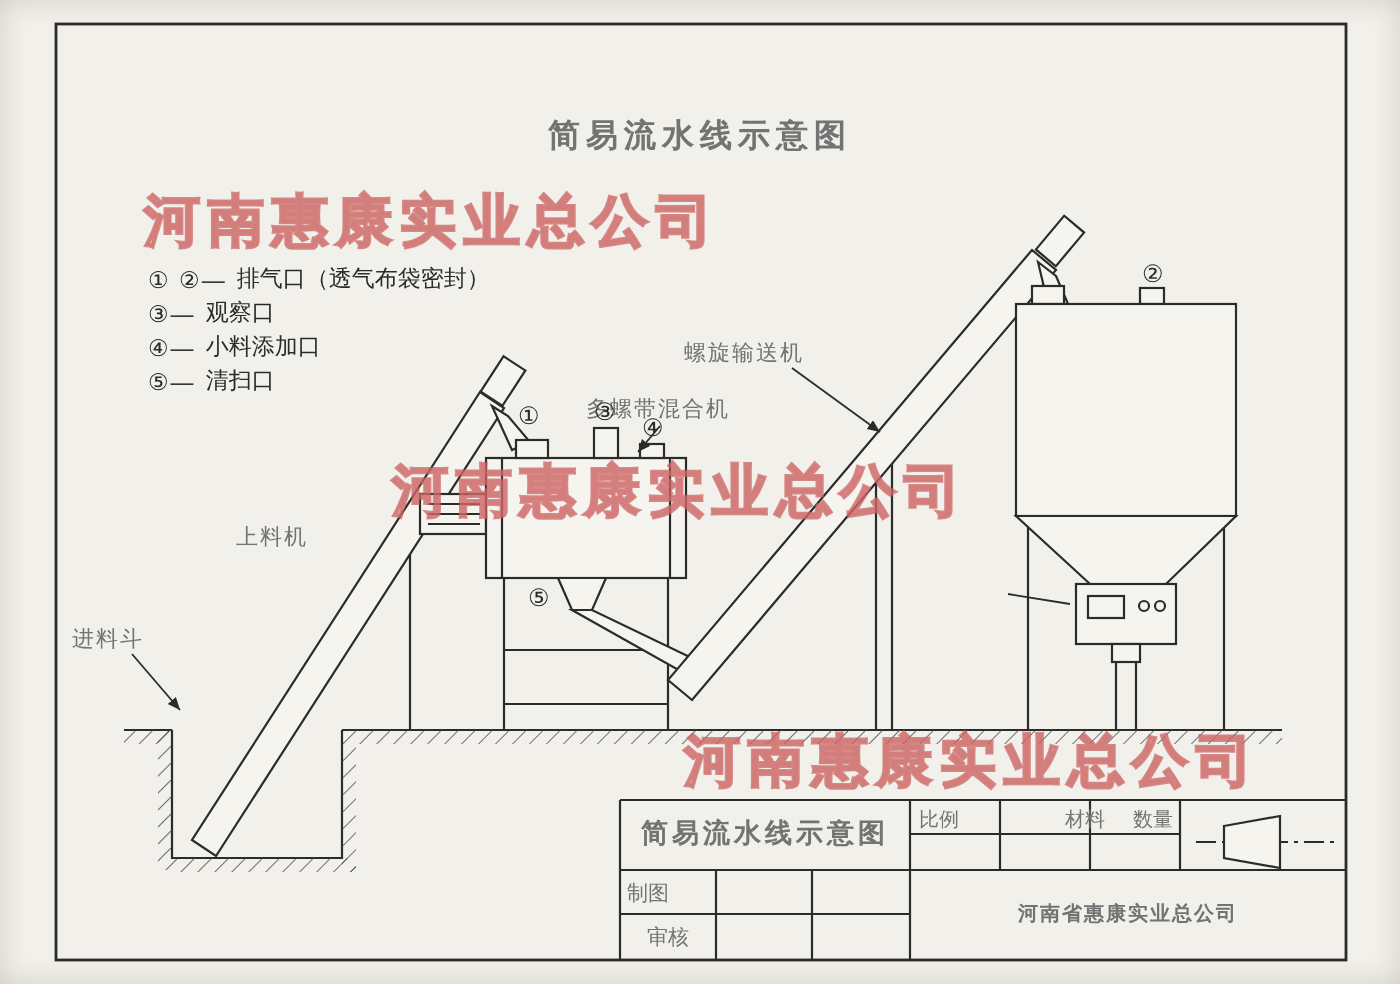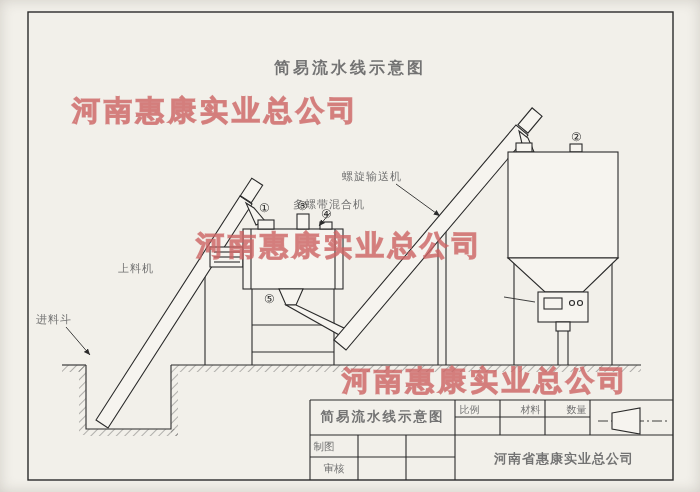--- a/index.html
+++ b/index.html
@@ -15,21 +15,21 @@
   .legend { position:absolute; left:74px; top:131px; color:#2b2b2b; font-size:11.5px; }
   .legend .lrow { height:17px; display:flex; align-items:center; }
   .legend .lm { margin-right:5px; letter-spacing:1px; }
   .dlabel { font-size:11px; letter-spacing:1px; }
   .marker { position:absolute; font-size:12px; color:#2b2b2b; }
   .wm { position:absolute; font-size:28px; font-weight:bold; letter-spacing:4px;
         white-space:nowrap; color:rgba(231,148,148,0.40);
         -webkit-text-stroke:1.2px rgba(201,92,92,0.70); pointer-events:none; z-index:5; }
   .tb { font-size:10px; text-align:center; }
   .tb-title { font-size:13.5px; font-weight:bold; letter-spacing:2px; text-align:center; }
-  .tb-company { font-size:13px; font-weight:bold; letter-spacing:1px; text-align:center; }
+  .tb-company { font-size:10px; font-weight:bold; letter-spacing:1px; text-align:center; }
 </style>
 </head>
 <body>
 
 <div class="sheet">
 
   <svg class="draw" viewBox="0 0 700 492">
     <defs>
       <pattern id="hatch" width="6" height="6" patternUnits="userSpaceOnUse" patternTransform="rotate(45)">
         <line x1="0" y1="0" x2="0" y2="6" stroke="#4a4a4a" stroke-width="0.8"></line>
@@ -131,35 +131,53 @@
       </g>
       <g>
         <line x1="598" y1="421" x2="668" y2="421" stroke-dasharray="10 3 2 3" stroke-width="0.9"></line>
         <polygon points="612,413 640,408 640,434 612,429" fill="#f6f4ef"></polygon>
       </g>
     </g>
   </svg>
 
   <div class="txt page-title">简易流水线示意图</div>
 
+  <div class="legend">
+    <div class="lrow">
+      <span class="lm">① ②—</span>
+      <span>排气口（透气布袋密封）</span>
+    </div>
+    <div class="lrow">
+      <span class="lm">③—</span>
+      <span>观察口</span>
+    </div>
+    <div class="lrow">
+      <span class="lm">④—</span>
+      <span>小料添加口</span>
+    </div>
+    <div class="lrow">
+      <span class="lm">⑤—</span>
+      <span>清扫口</span>
+    </div>
+  </div>
 
   <div class="txt dlabel" style="left:118px; top:261px;">上料机</div>
   <div class="txt dlabel" style="left:36px;  top:312px;">进料斗</div>
   <div class="txt dlabel" style="left:293px; top:197px;">多螺带混合机</div>
   <div class="txt dlabel" style="left:342px; top:169px;">螺旋输送机</div>
 
   <span class="marker" style="left:259px; top:201px;">①</span>
   <span class="marker" style="left:571px; top:130px;">②</span>
   <span class="marker" style="left:297px; top:199px;">③</span>
   <span class="marker" style="left:321px; top:207px;">④</span>
   <span class="marker" style="left:264px; top:292px;">⑤</span>
 
   <div class="txt tb-title" style="left:310px; top:408px; width:145px;">简易流水线示意图</div>
   <div class="txt tb" style="left:455px; top:403px; width:29px;">比例</div>
-  <div class="txt tb" style="left:508px; top:403px; width:45px;">材料</div>
+  <div class="txt tb" style="left:520px; top:403px; width:45px;">材料</div>
   <div class="txt tb" style="left:545px; top:403px; width:63px;">数量</div>
   <div class="txt tb" style="left:310px; top:440px; width:28px; font-size:10.5px;">制图</div>
   <div class="txt tb" style="left:310px; top:462px; width:48px; font-size:10.5px;">审核</div>
   <div class="txt tb-company" style="left:455px; top:450px; width:218px;">河南省惠康实业总公司</div>
 
   <div class="wm" style="left:72px;  top:92px;">河南惠康实业总公司</div>
   <div class="wm" style="left:196px; top:227px;">河南惠康实业总公司</div>
   <div class="wm" style="left:342px; top:362px;">河南惠康实业总公司</div>
 
 </div>

